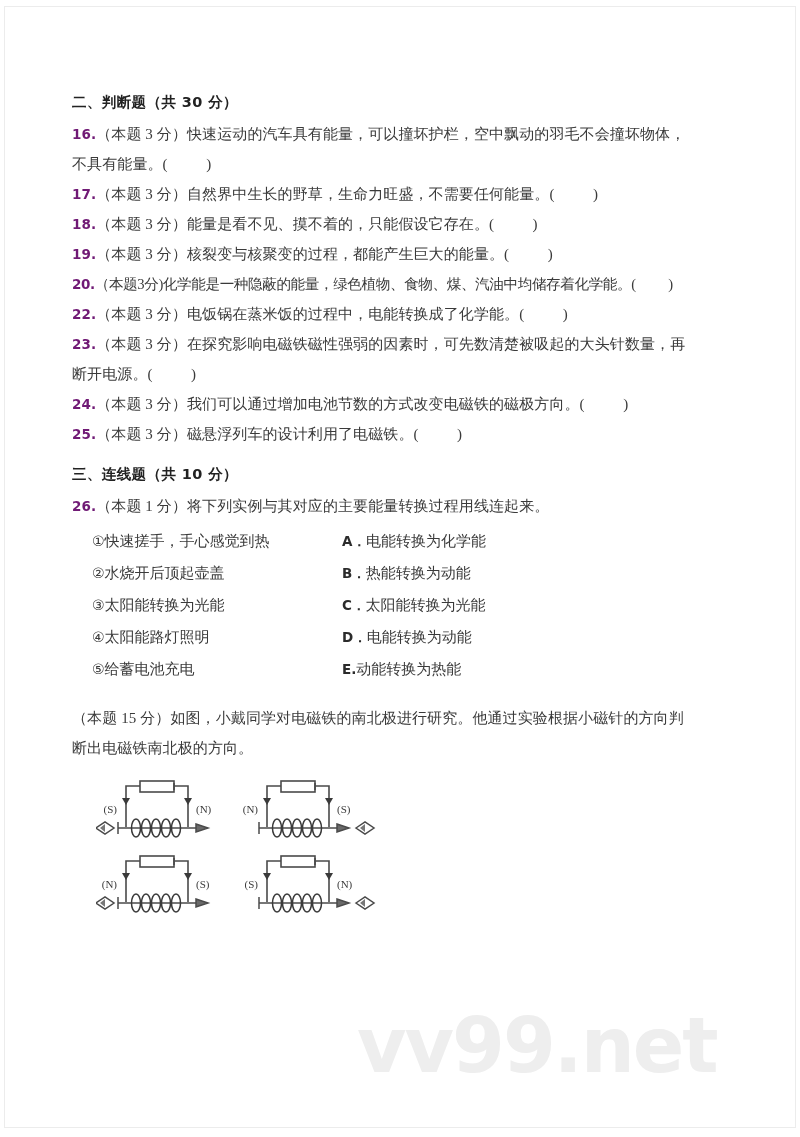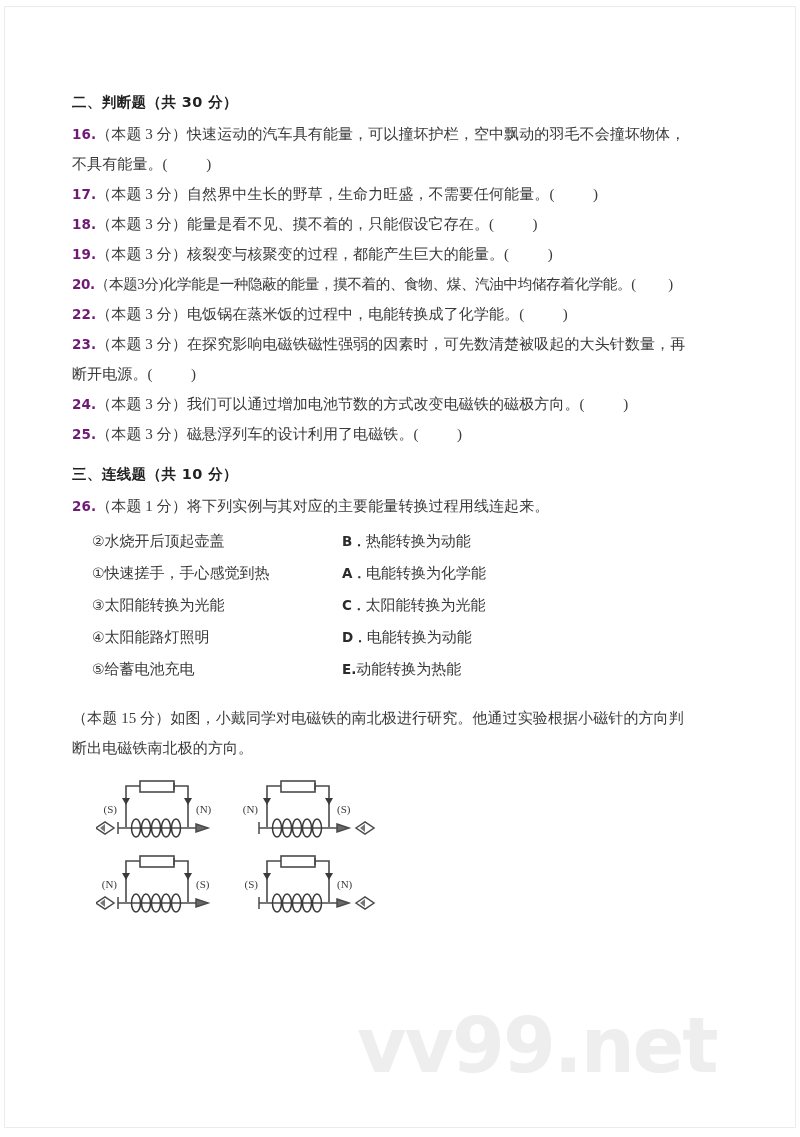--- a/index.html
+++ b/index.html
@@ -138,21 +138,21 @@
 
       <p class="q"><span class="qnum">16.</span><span>（本题 3 分）快速运动的汽车具有能量，可以撞坏护栏，空中飘动的羽毛不会撞坏物体，
 不具有能量。(          )</span></p>
 
       <p class="q"><span class="qnum">17.</span><span>（本题 3 分）自然界中生长的野草，生命力旺盛，不需要任何能量。(          )</span></p>
 
       <p class="q"><span class="qnum">18.</span><span>（本题 3 分）能量是看不见、摸不着的，只能假设它存在。(          )</span></p>
 
       <p class="q"><span class="qnum">19.</span><span>（本题 3 分）核裂变与核聚变的过程，都能产生巨大的能量。(          )</span></p>
 
-      <p class="q tight"><span class="qnum">20.</span><span>（本题3分)化学能是一种隐蔽的能量，摸不着的、食物、煤、汽油中均储存着化学能。(          )</span></p>
+      <p class="q tight"><span class="qnum">20.</span><span>（本题3分)化学能是一种隐蔽的能量，绿色植物、食物、煤、汽油中均储存着化学能。(          )</span></p>
 
 
       <p class="q"><span class="qnum">22.</span><span>（本题 3 分）电饭锅在蒸米饭的过程中，电能转换成了化学能。(          )</span></p>
 
       <p class="q"><span class="qnum">23.</span><span>（本题 3 分）在探究影响电磁铁磁性强弱的因素时，可先数清楚被吸起的大头针数量，再
 断开电源。(          )</span></p>
 
       <p class="q"><span class="qnum">24.</span><span>（本题 3 分）我们可以通过增加电池节数的方式改变电磁铁的磁极方向。(          )</span></p>
 
       <p class="q"><span class="qnum">25.</span><span>（本题 3 分）磁悬浮列车的设计利用了电磁铁。(          )</span></p>
@@ -161,27 +161,27 @@
     <div class="gap-after-tf"></div>
 
     <div>
       <div class="sec-head">三、连线题（共 10 分）</div>
 
       <p class="q"><span class="qnum">26.</span><span>（本题 1 分）将下列实例与其对应的主要能量转换过程用线连起来。</span></p>
 
       <div class="match-wrap">
 
         <div class="match-row">
+          <div class="match-left"><span class="circ">①</span><span>快速搓手，手心感觉到热</span></div>
+          <div class="match-right"><span class="opt-letter">A．</span><span>电能转换为化学能</span></div>
+        </div>
+
+        <div class="match-row">
           <div class="match-left"><span class="circ">②</span><span>水烧开后顶起壶盖</span></div>
           <div class="match-right"><span class="opt-letter">B．</span><span>热能转换为动能</span></div>
-        </div>
-
-        <div class="match-row">
-          <div class="match-left"><span class="circ">①</span><span>快速搓手，手心感觉到热</span></div>
-          <div class="match-right"><span class="opt-letter">A．</span><span>电能转换为化学能</span></div>
         </div>
 
         <div class="match-row">
           <div class="match-left"><span class="circ">③</span><span>太阳能转换为光能</span></div>
           <div class="match-right"><span class="opt-letter">C．</span><span>太阳能转换为光能</span></div>
         </div>
 
         <div class="match-row">
           <div class="match-left"><span class="circ">④</span><span>太阳能路灯照明</span></div>
           <div class="match-right"><span class="opt-letter">D．</span><span>电能转换为动能</span></div>

